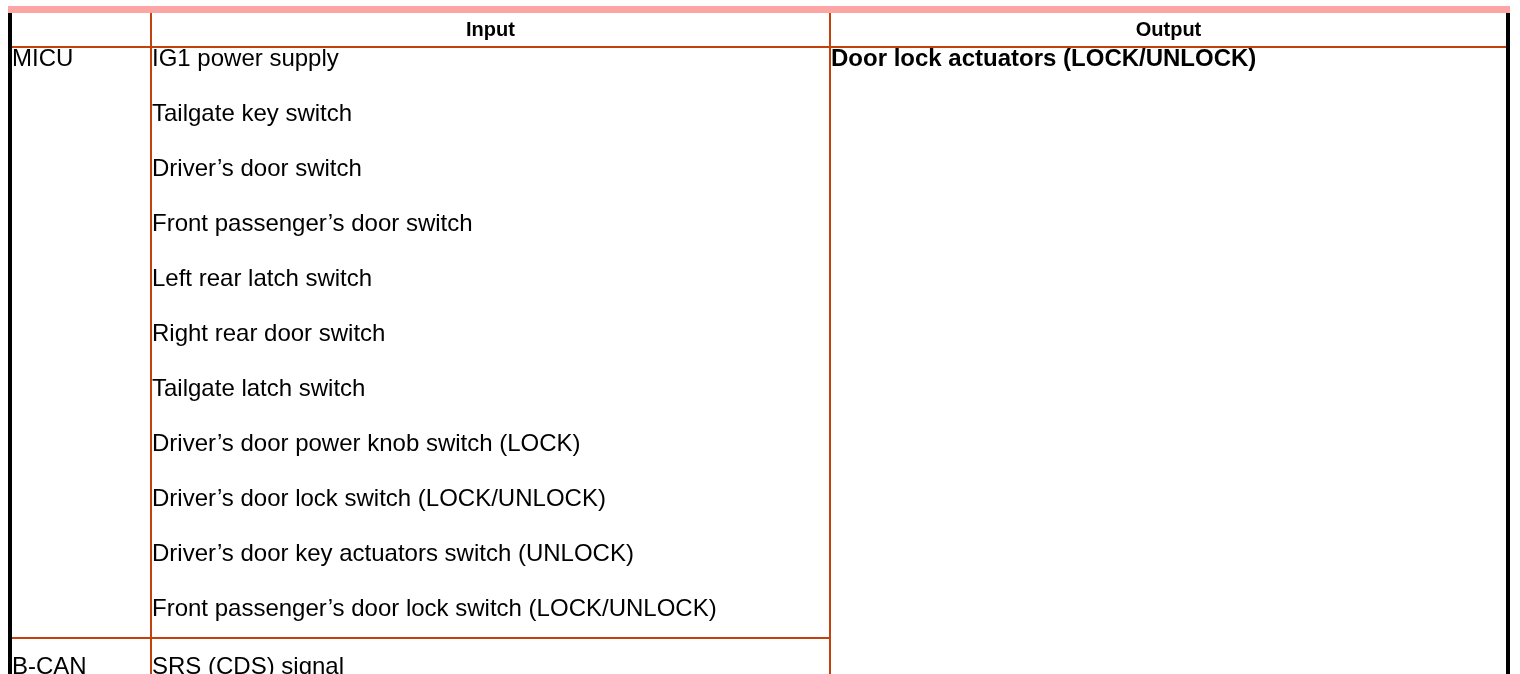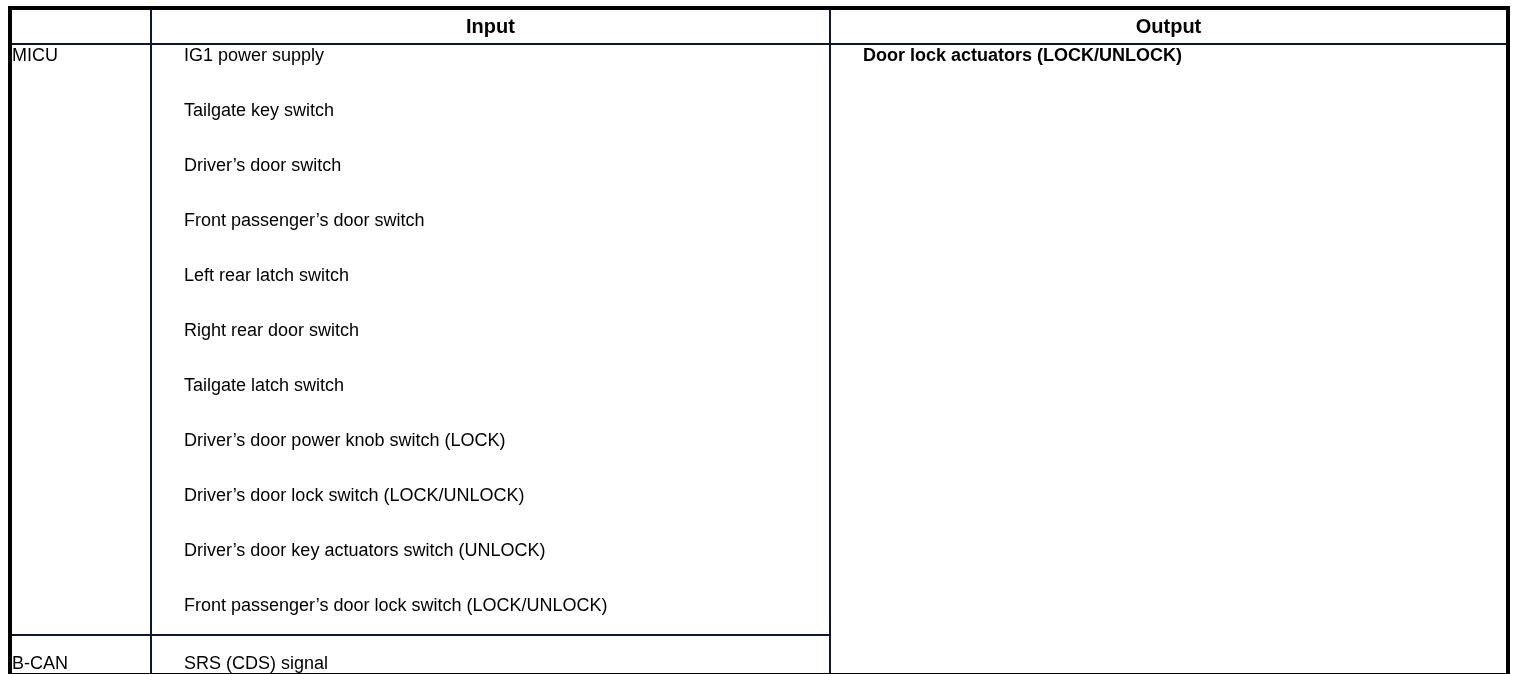--- a/index.html
+++ b/index.html
@@ -26,31 +26,31 @@
     table-layout: fixed;
     width: 1498px;
     background: #ffffff;
   }
   table.io-table col.c-source { width: 141px; }
   table.io-table col.c-input  { width: 679px; }
   table.io-table col.c-output { width: 678px; }
 
   table.io-table th,
   table.io-table td {
-    border: 2px solid #0f172a;
+    border: 2px solid #c2410c;
     vertical-align: top;
     padding: 0;
-    font-size: 18px;
+    font-size: 24px;
     line-height: 20px;
     color: #000000;
     overflow: hidden;
   }
   
   table.io-table { border: 4px solid #000000; }
-  table.io-table tr.header-row th { border-top: 1px solid #fca5a5; }
+  table.io-table tr.header-row th { border-top: 7px solid #fca5a5; }
   table.io-table tr.bcan-row td  { border-bottom: 4px solid #000000; }
   table.io-table th:first-child,
   table.io-table td:first-child { border-left: 4px solid #000000; }
   table.io-table th:last-child,
   table.io-table td.output-cell { border-right: 4px solid #000000; }
 
   tr.header-row th {
     height: 28px;
     font-weight: bold;
     font-size: 20px;
@@ -73,21 +73,20 @@
   }
   tr.bcan-row td.source-cell,
   tr.bcan-row td.inputs-cell {
     padding-top: 17px;
   }
   .input-line {
     height: 20px;
     line-height: 20px;
     margin-bottom: 35px;
     white-space: nowrap;
-    margin-left: 32px;
   }
   .input-line:last-child { margin-bottom: 0; }
 </style>
 </head>
 <body>
 
 <div class="page">
   <table class="io-table">
     <colgroup>
       <col class="c-source">

